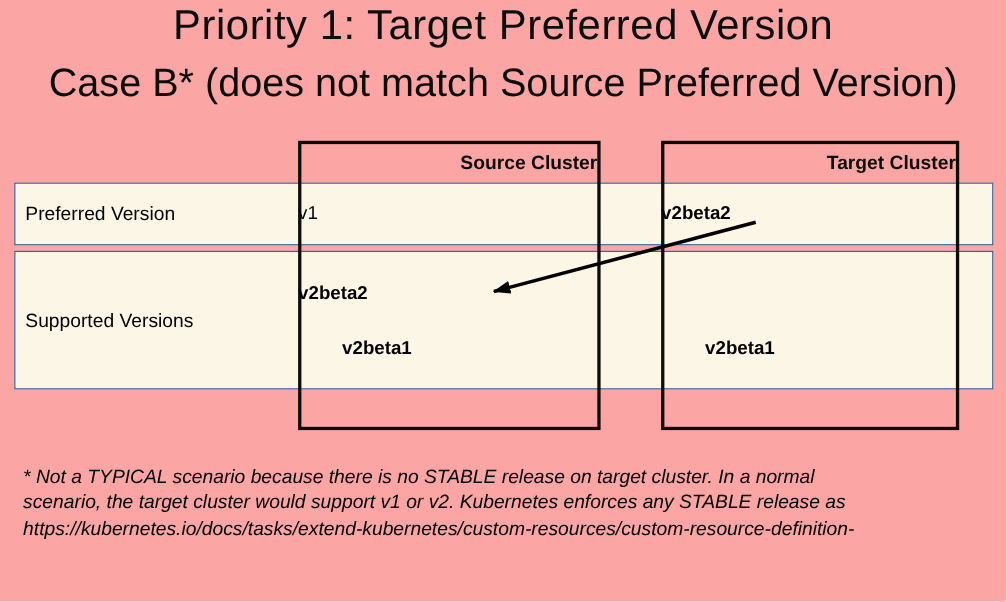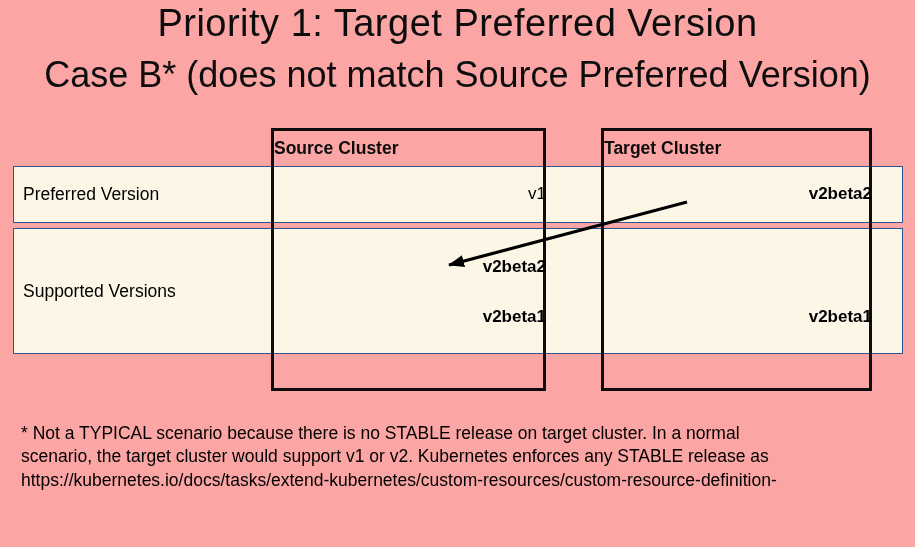--- a/index.html
+++ b/index.html
@@ -57,68 +57,69 @@
     height: 263px;
     border: 3.5px solid #0C0C0C;
     background: transparent;
     z-index: 2;
     pointer-events: none;
   }
   .cluster-box.source { left: 271px; width: 275px; }
   .cluster-box.target { left: 601px; width: 271px; }
   .cluster-header {
     padding-top: 7px;
-    text-align: left;
+    text-align: right;
     font-size: 17.5px;
     font-weight: 700;
     color: #0D0D0D;
   }
 
   .row-label {
     position: absolute;
     left: 23px;
     z-index: 3;
     font-size: 17.5px;
     line-height: 20px;
     color: #000000;
   }
   .row-label.preferred { top: 184px; }
   .row-label.supported { top: 281px; }
 
   .cell {
     position: absolute;
     z-index: 3;
-    text-align: right;
+    text-align: left;
     font-size: 17px;
     line-height: 20px;
     color: #000000;
   }
   .cell.src { left: 271px; width: 275px; }
   .cell.tgt { left: 601px; width: 271px; }
   .cell.bold { font-weight: 700; }
   .cell.pref-row   { top: 184px; }
   .cell.sup-row-1  { top: 257px; }
-  .cell.sup-row-2  { top: 307px; }
+  .cell.sup-row-2  { top: 307px; padding-left: 40px; }
 
   .arrow-layer {
     position: absolute;
     left: 0; top: 0;
     width: 915px; height: 547px;
     z-index: 4;
     pointer-events: none;
   }
 
   .footnote {
     position: absolute;
     left: 21px;
     top: 422px;
     font-size: 17.5px;
     line-height: 23.4px;
     color: #000000;
     z-index: 3;
+    font-style: italic;
   }
   .footnote-line { white-space: nowrap; }
 </style>
 </head>
 <body>
 
 <div class="slide">
 
   <h1 class="title">Priority 1: Target Preferred Version</h1>
   <h2 class="subtitle">Case B* (does not match Source Preferred Version)</h2>

